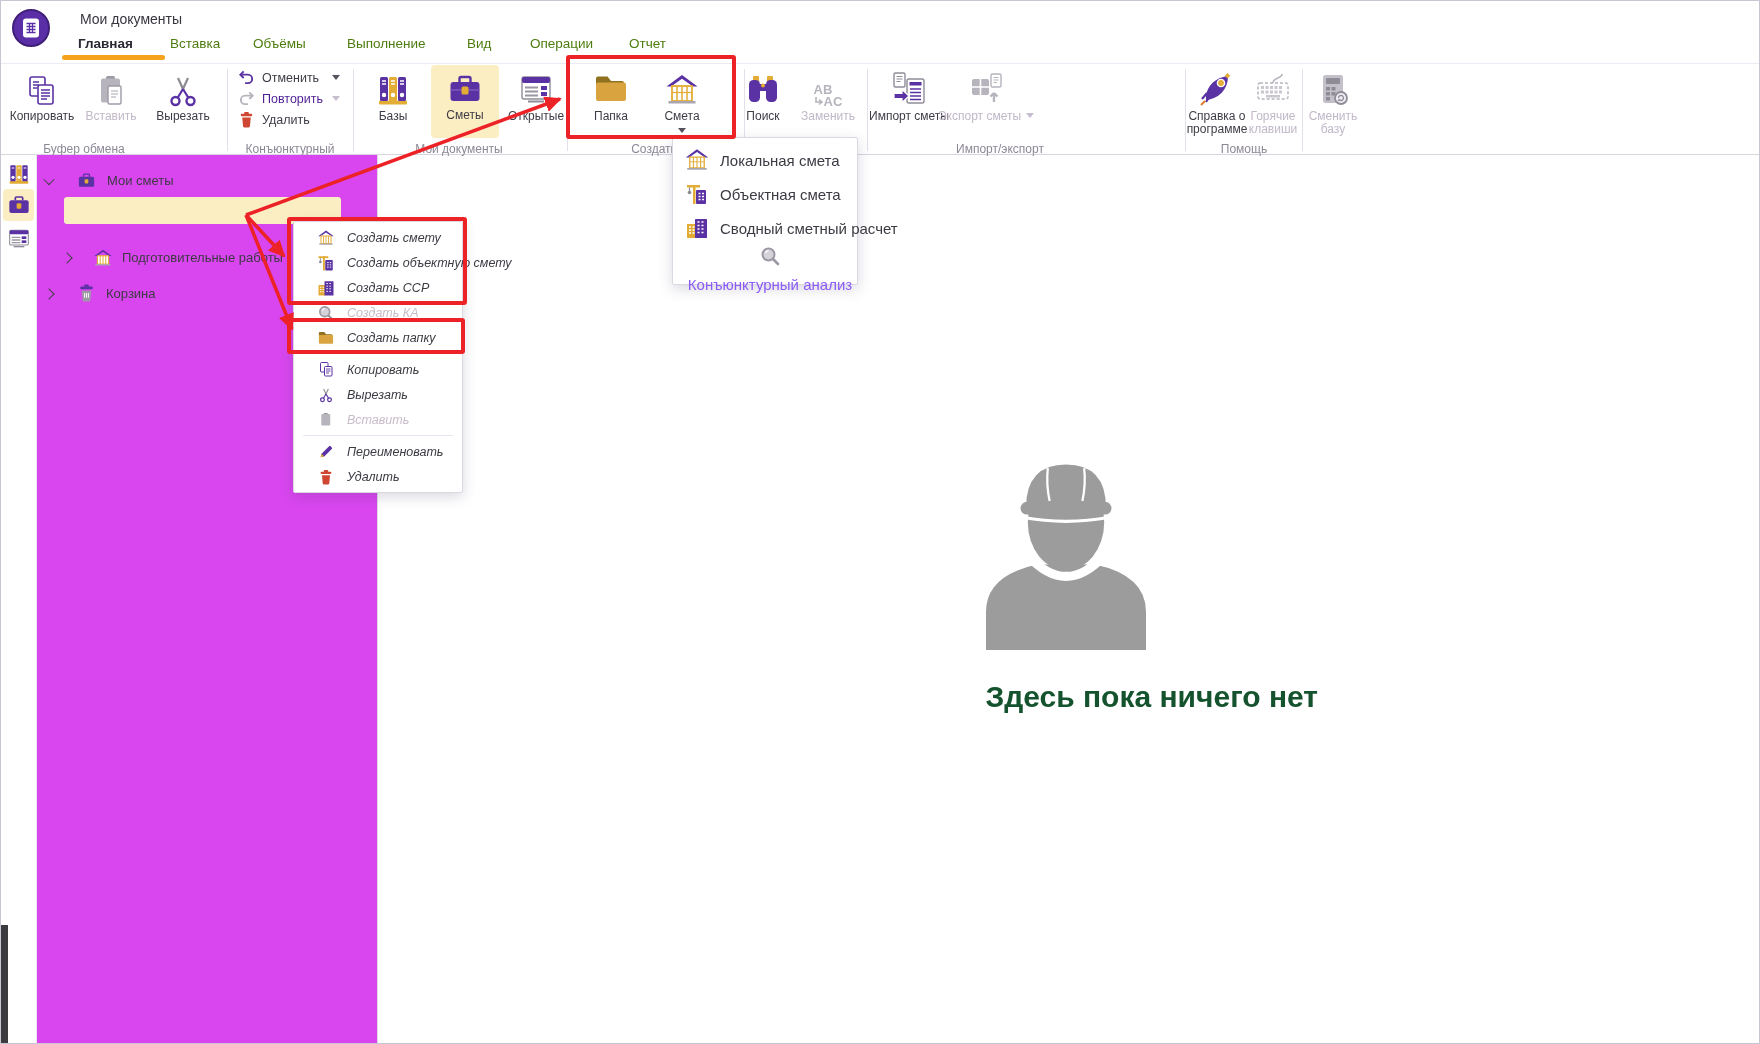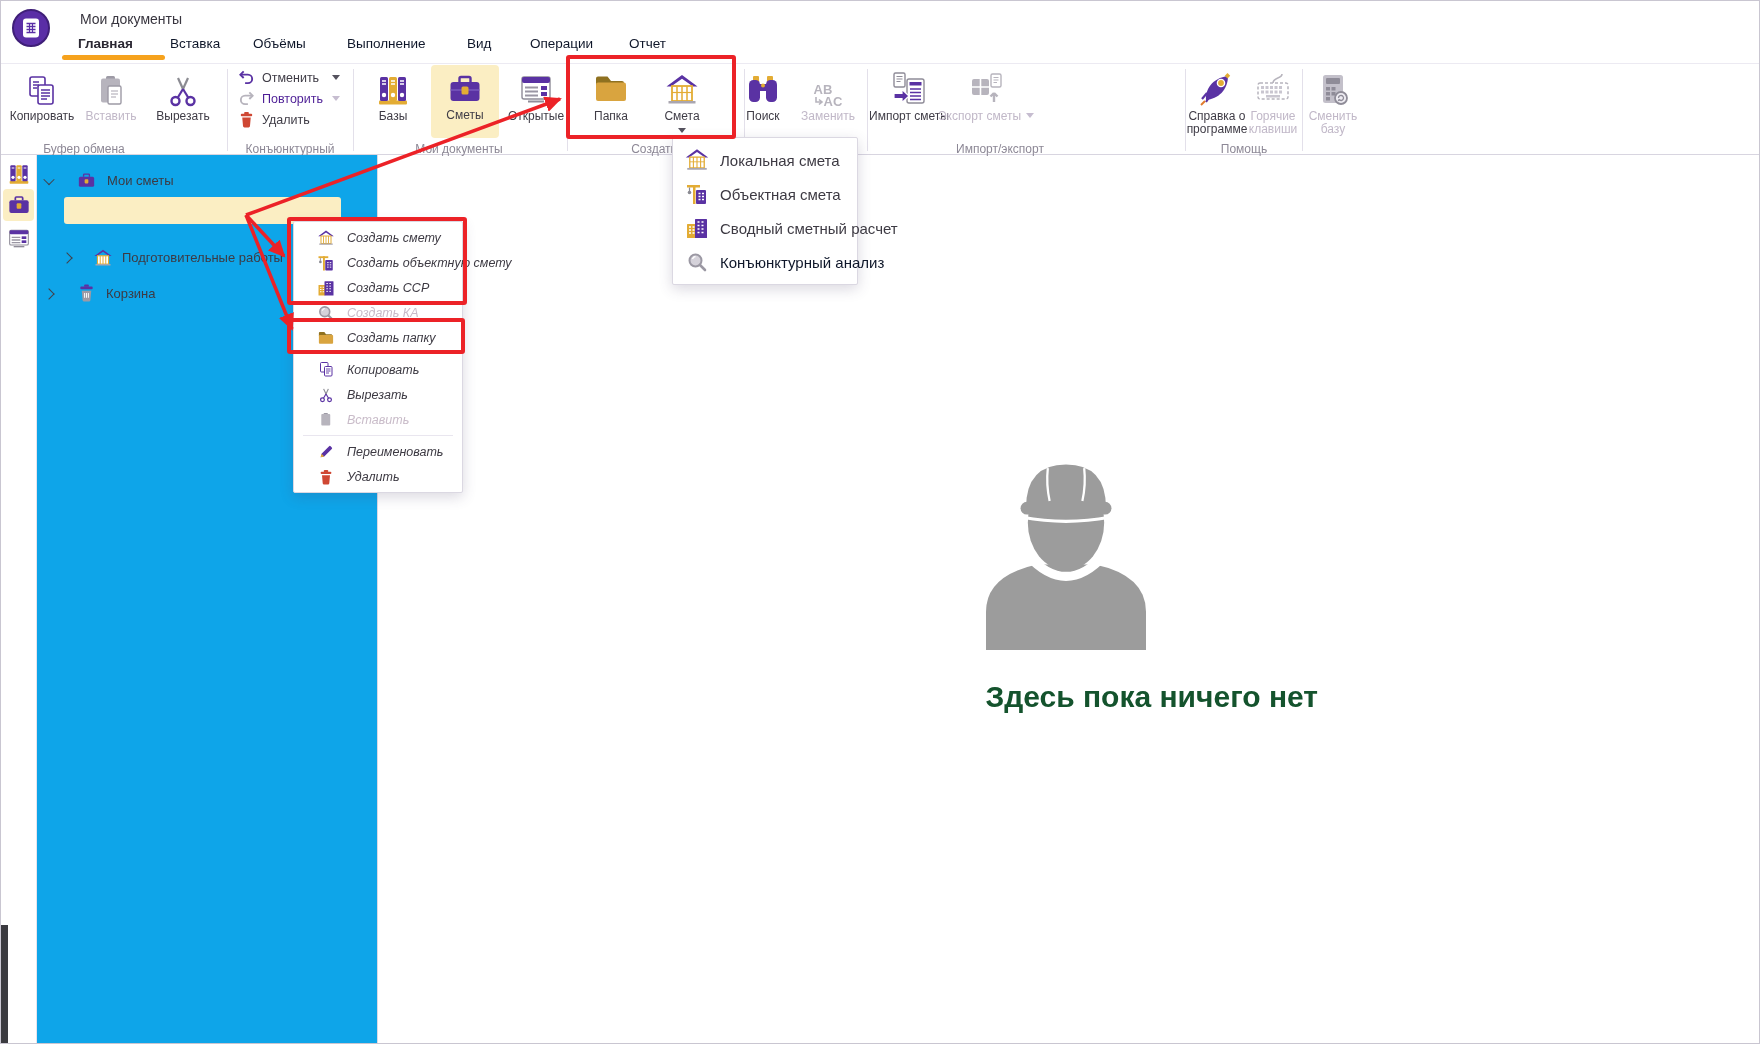--- a/index.html
+++ b/index.html
@@ -9,21 +9,21 @@
     background:#fff; color:#3d3a43; position:relative; overflow:hidden;
     -webkit-font-smoothing: antialiased; cursor: default;
   }
   .frame { position:absolute; inset:0; border:1px solid #c9c6d1; pointer-events:none; z-index:60; }
 
   
   .logo { position:absolute; left:12px; top:9px; width:38px; height:38px; border-radius:50%;
           background:#5a2ea6; display:flex; align-items:center; justify-content:center; z-index:2;
           border:2px solid #3f1f78; }
   .hdr-title { position:absolute; left:80px; top:11px; font-size:14px; color:#38353f; }
-  .tab { position:absolute; top:36px; font-size:13.5px; color:#0f172a; white-space:nowrap; }
+  .tab { position:absolute; top:36px; font-size:13.5px; color:#4d7c0f; white-space:nowrap; }
   .tab.active { font-weight:bold; color:#2b2833; }
   .tab-underline { position:absolute; left:62px; top:55px; width:103px; height:5px;
                    background:#f6a21d; border-radius:2.5px; }
 
   
   .ribbon { position:absolute; left:0; top:63px; width:1760px; height:92px;
             border-top:1px solid #eceaf2; border-bottom:1px solid #d8d5e0; background:#fff; }
   .rdiv { position:absolute; top:5px; height:82px; width:1px; background:#e3e0ea; }
   .rbtn { position:absolute; top:2px; width:68px; display:flex; flex-direction:column;
           align-items:center; font-size:12px; color:#3f3c46; line-height:13px; }
@@ -42,21 +42,21 @@
   .erow.disabled { color:#4c1d95; }
   .two-line { width:130px; }
   .repl { font-family:"Liberation Sans",sans-serif; font-weight:bold; color:#b7b4bd; font-size:13px; line-height:12px; text-align:left; }
 
   
   .side-strip { position:absolute; left:0; top:155px; width:37px; height:889px; background:#fff;
                 border-right:1px solid #e7e4ed; }
   .strip-icon { position:absolute; left:6px; width:26px; height:26px; display:flex; align-items:center; justify-content:center; }
   .strip-sel { position:absolute; left:3px; width:31px; height:32px; background:#fbeec3; border-radius:4px;
                display:flex; align-items:center; justify-content:center; }
-  .tree-panel { position:absolute; left:37px; top:155px; width:341px; height:889px; background:#0ea5e9;
+  .tree-panel { position:absolute; left:37px; top:155px; width:341px; height:889px; background:#d946ef;
                 border-right:1px solid #dcd9e4; }
   .trow { position:absolute; left:0; width:330px; height:27px; display:flex; align-items:center;
           font-size:13px; color:#3d3a43; }
   .trow .tic { display:flex; justify-content:center; }
   .tsel { position:absolute; left:27px; top:42px; width:277px; height:27px; background:#fbeec3; border-radius:3px; }
   .chev { width:8px; height:8px; border-right:1.8px solid #43404a; border-bottom:1.8px solid #43404a; display:inline-block; }
   .chev.down { transform:rotate(45deg) translate(-1px,-1px); }
   .chev.right { transform:rotate(-45deg); }
 
   
@@ -67,21 +67,21 @@
         font-size:12.5px; color:#3d3a43; white-space:nowrap; }
   .mi .mic { width:20px; display:flex; justify-content:center; flex:none; }
   .mi.disabled { color:#c9bcc9; }
   .msep { height:1px; background:#e9e6ef; margin:3px 0; }
   .dmenu { position:absolute; left:672px; top:137px; width:186px; background:#fff;
            border:1px solid #dbd8e2; border-radius:2px; box-shadow:0 4px 14px rgba(70,60,100,.20);
            z-index:20; padding:5px 0; }
   .di { height:34px; display:flex; align-items:center; padding-left:10px; gap:9px;
         font-size:15px; color:#3d3a43; white-space:nowrap; }
   .di .mic { width:28px; display:flex; justify-content:center; flex:none; }
-  .di.disabled { color:#0f172a; }
+  .di.disabled { color:#8b5cf6;flex-direction:column; }
 
   
   .abox { position:absolute; border:4px solid #ec2227; border-radius:3px; z-index:30; pointer-events:none; }
   .abox1 { left:566px; top:55px; width:170px; height:84px; }
   .abox2 { left:287px; top:217px; width:180px; height:88px; }
   .abox3 { left:287px; top:318px; width:178px; height:36px; }
   .arrows { position:absolute; inset:0; z-index:40; pointer-events:none; }
 
   
   .worker { position:absolute; left:975px; top:450px; }

